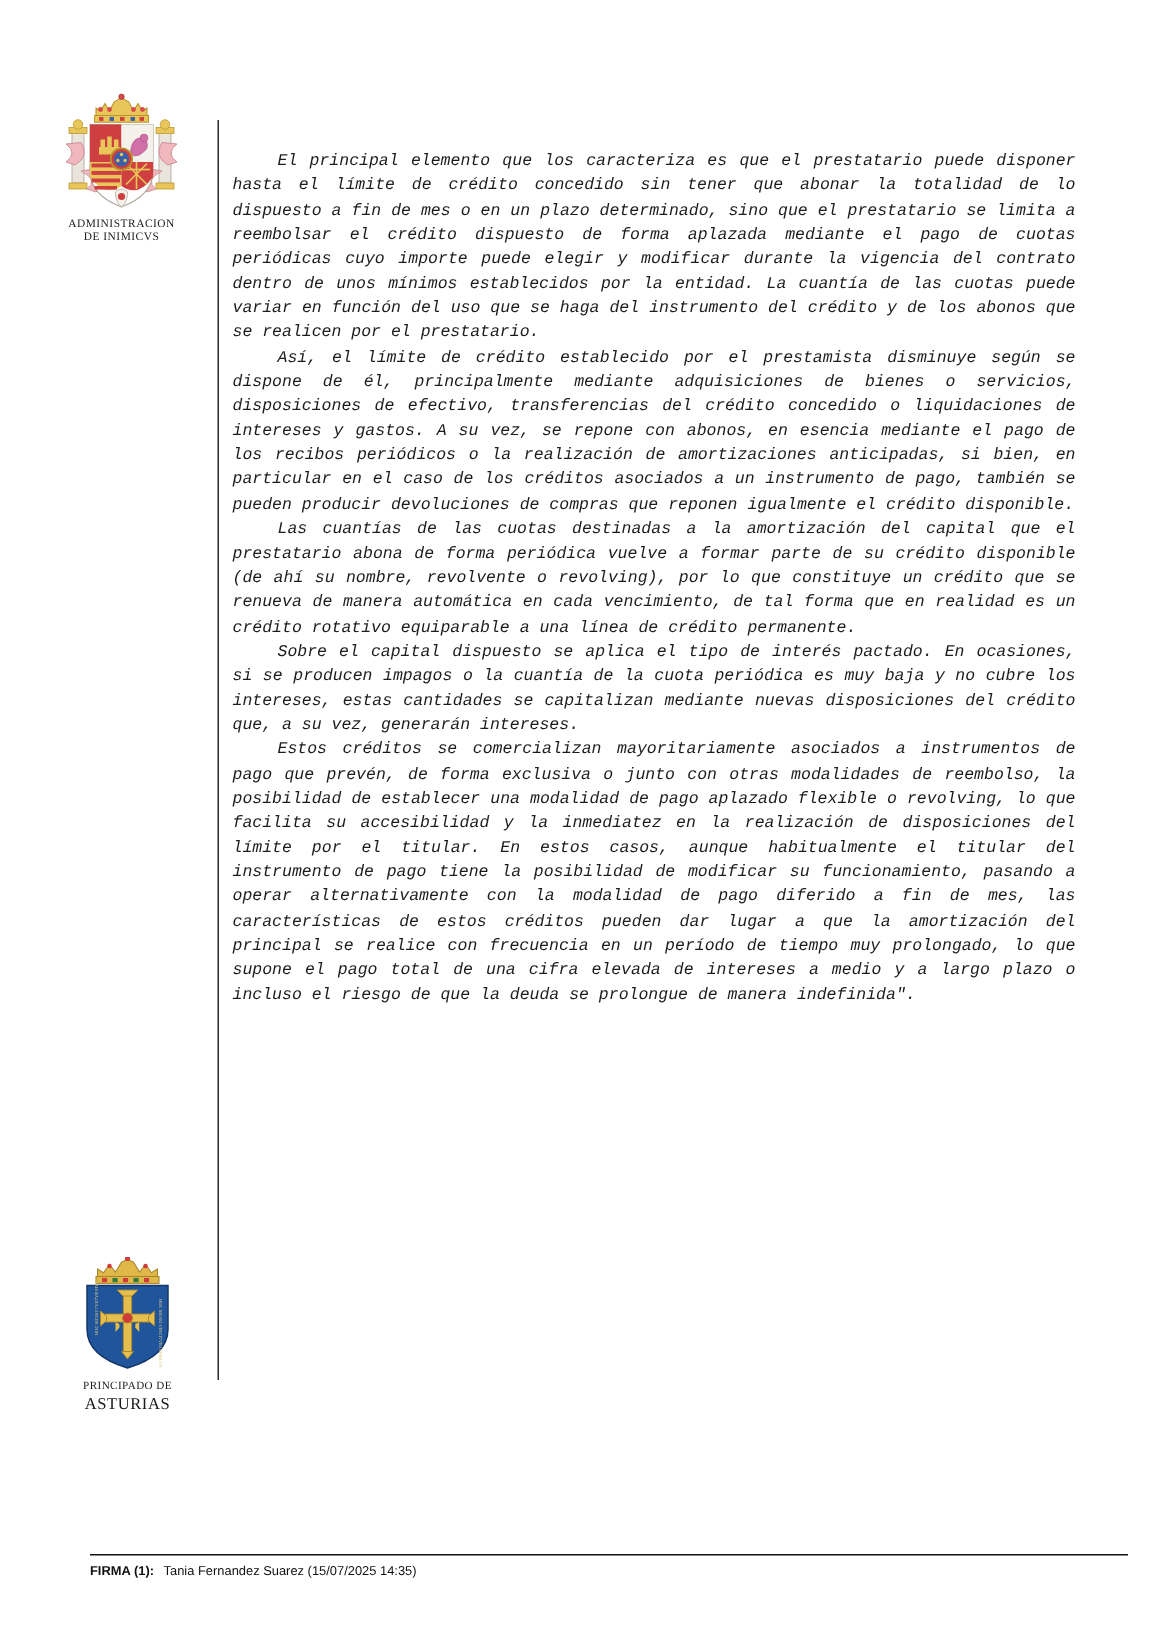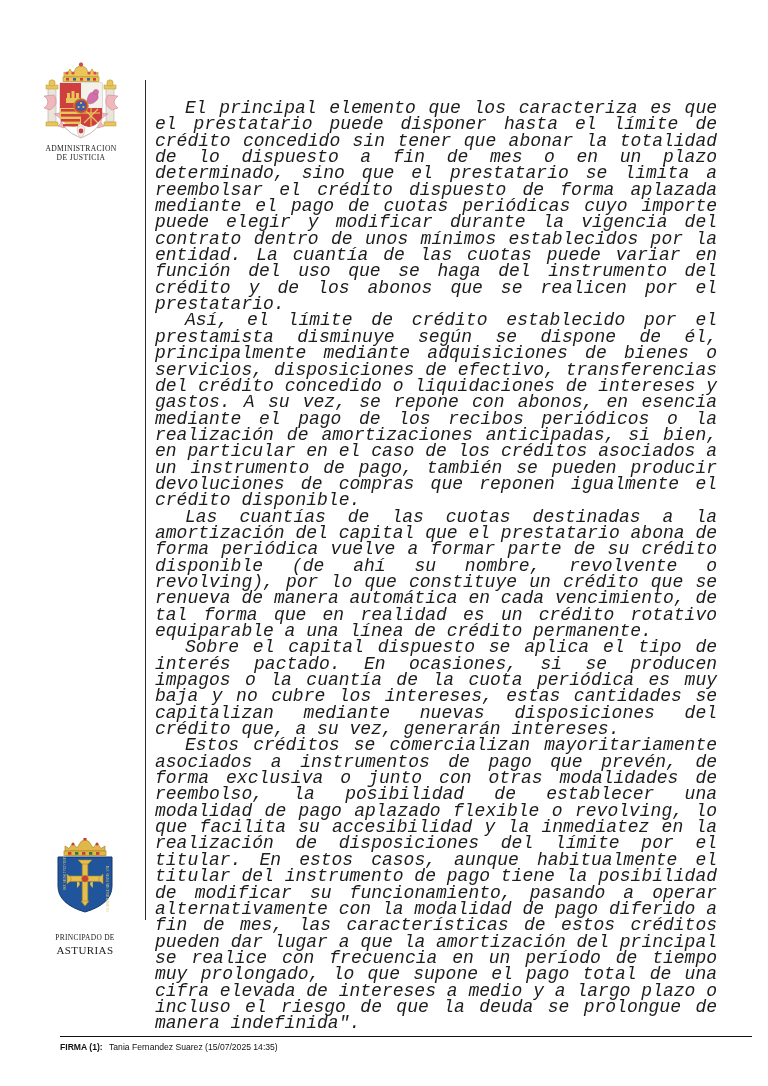--- a/index.html
+++ b/index.html
@@ -41,21 +41,21 @@
     line-height: 1.18;
   }
   .caption-spain {
     font-size: 7.6px;
     letter-spacing: 0.35px;
     margin-top: 3px;
   }
   .caption-asturias-1 {
     font-size: 7.4px;
     letter-spacing: 0.3px;
-    margin-top: 20px;
+    margin-top: 6px;
     text-align: center;
   }
   .caption-asturias-2 {
     font-size: 11px;
     letter-spacing: 0.4px;
     margin-top: 1px;
   }
 
   .divider-rule {
     position: absolute;
@@ -69,21 +69,21 @@
   
   .body-col {
     position: absolute;
     left: 155px;
     top: 100px;
     width: 562px;
   }
   .para {
     font-family: "Liberation Mono", "DejaVu Sans Mono", monospace;
     font-style: italic;
-    font-size: 18px;
+    font-size: 11px;
     line-height: 16.35px;
     color: #1c1c1c;
     text-align: justify;
     text-justify: inter-word;
     text-indent: 30px;
     margin: 0;
     -webkit-hyphens: none;
     hyphens: none;
   }
 
@@ -191,21 +191,21 @@
           <circle cx="41" cy="44" r="5" fill="#3b5fa8"></circle>
           <g fill="#e8c65a">
             <circle cx="41" cy="41" r="1.1"></circle>
             <circle cx="38.6" cy="45" r="1.1"></circle>
             <circle cx="43.4" cy="45" r="1.1"></circle>
           </g>
         </svg>
       </span>
       <div class="emblem-caption caption-spain">
         <div>ADMINISTRACION</div>
-        <div>DE JUSTICIA</div>
+        <div>DE INIMICVS</div>
       </div>
     </div>
 
     <div class="emblem-block emblem-asturias">
       <span>
         <svg width="74" height="76" viewBox="0 0 74 76" aria-hidden="true">
 
           <g>
             <path d="M17 13 L17 8 L21 10.5 L25 5 L29 10 L33 3.5 L37 1.5 L41 3.5 L45 10 L49 5 L53 10.5 L57 8 L57 13 Z" fill="#e0b84a" stroke="#a8852a" stroke-width="0.7"></path>
             <circle cx="37" cy="1" r="1.7" fill="#cf3b3b"></circle>

